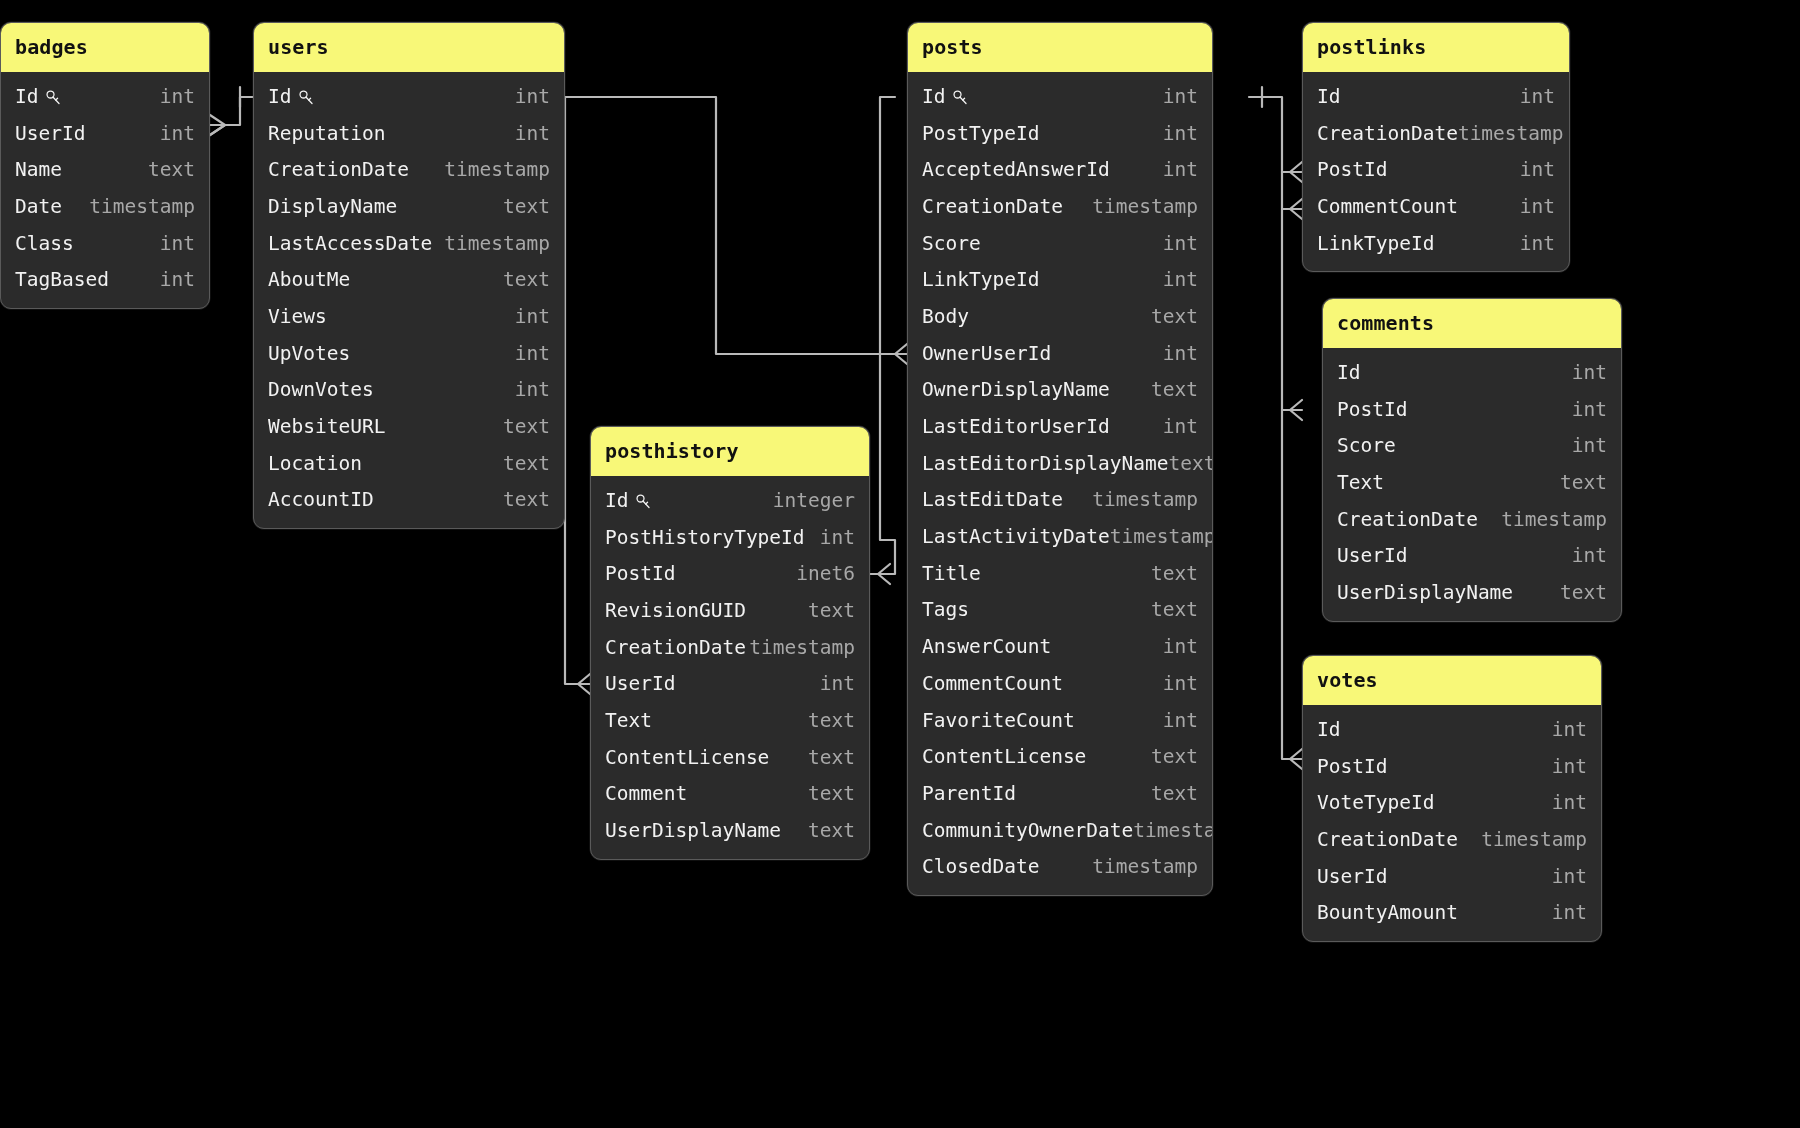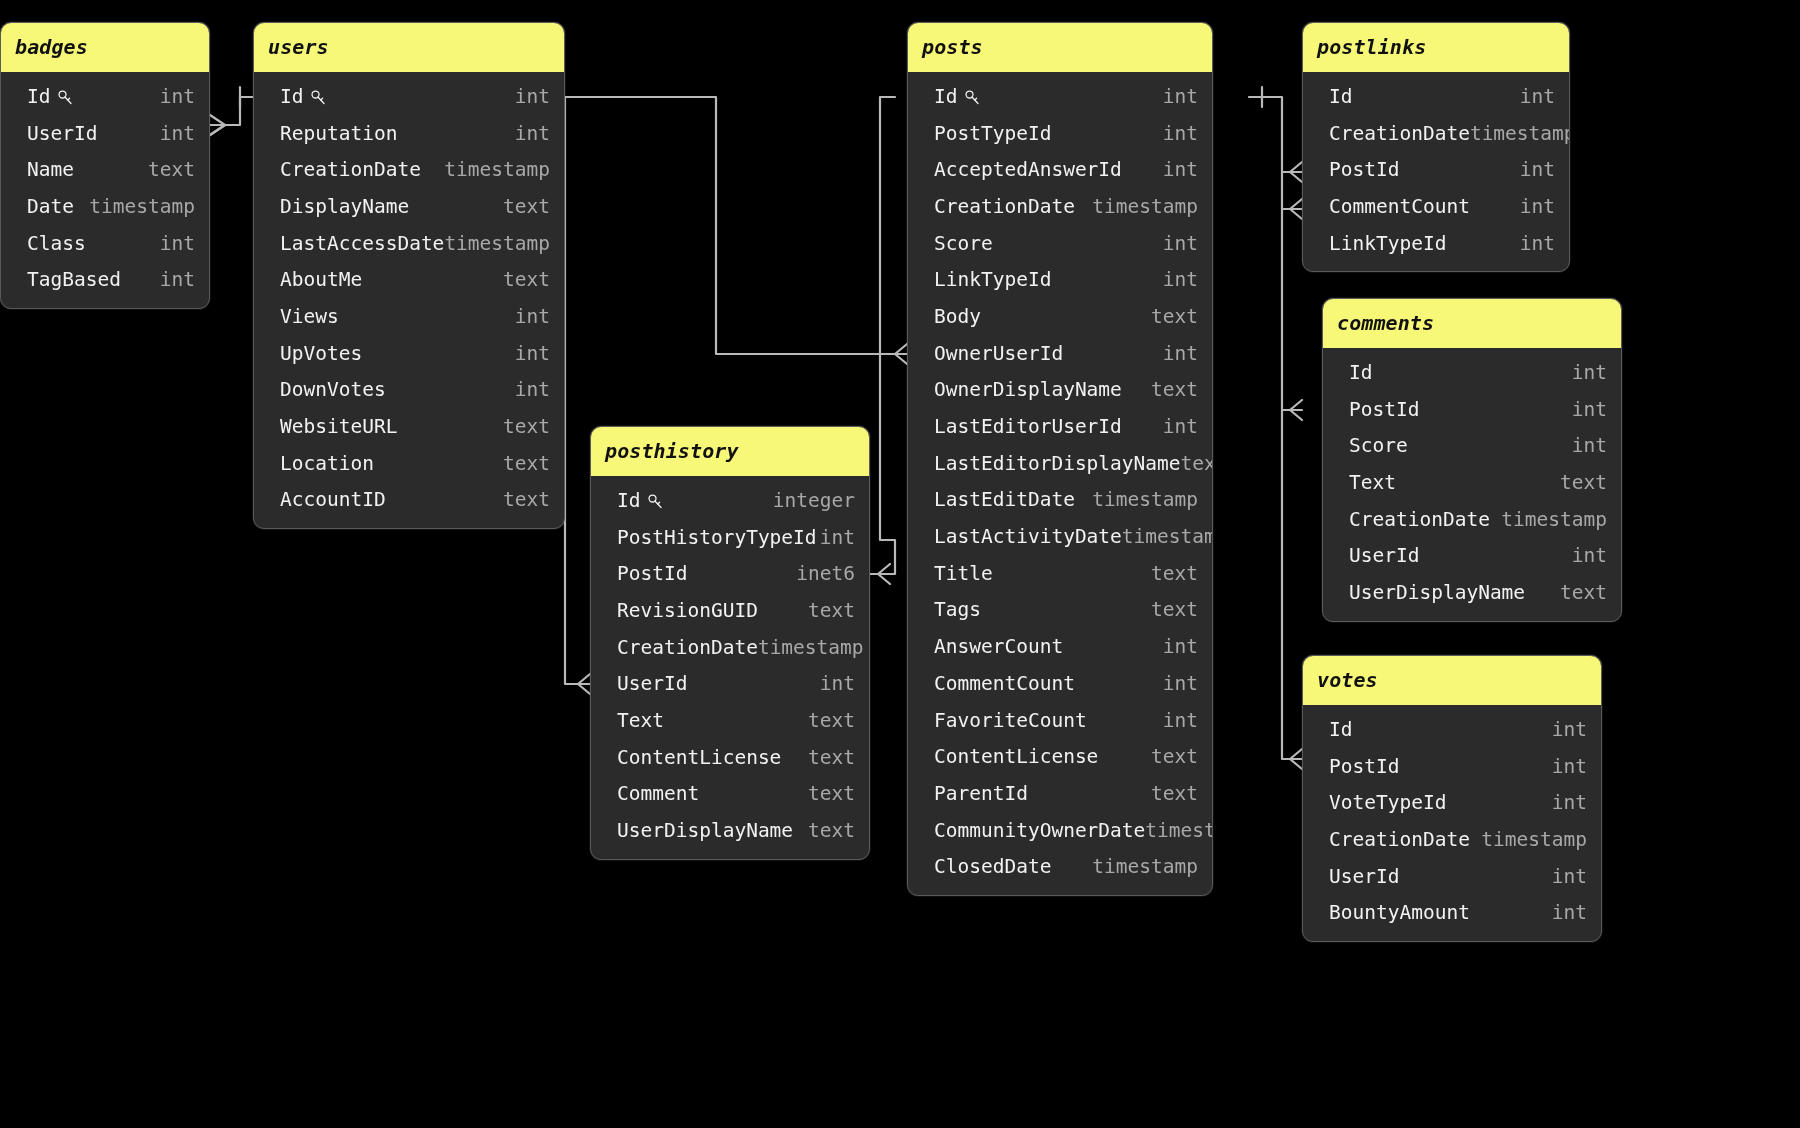--- a/index.html
+++ b/index.html
@@ -43,25 +43,24 @@
 
   .table-header {
     background: #f8f878;
     color: #111111;
     font-weight: bold;
     font-size: 20px;
     line-height: 1;
     padding: 14px 14px 15px 14px;
     letter-spacing: 0.1px;
     font-family: "DejaVu Sans Mono", "Liberation Mono", monospace;
-    font-style: italic;
   }
 
   .table-body {
-    padding: 6px 0 10px 12px;
+    padding: 6px 0 10px 0;
   }
 
   .field-row {
     display: flex;
     align-items: center;
     justify-content: space-between;
     height: 36.7px;
     padding: 0 14px;
     box-sizing: border-box;
     white-space: nowrap;

